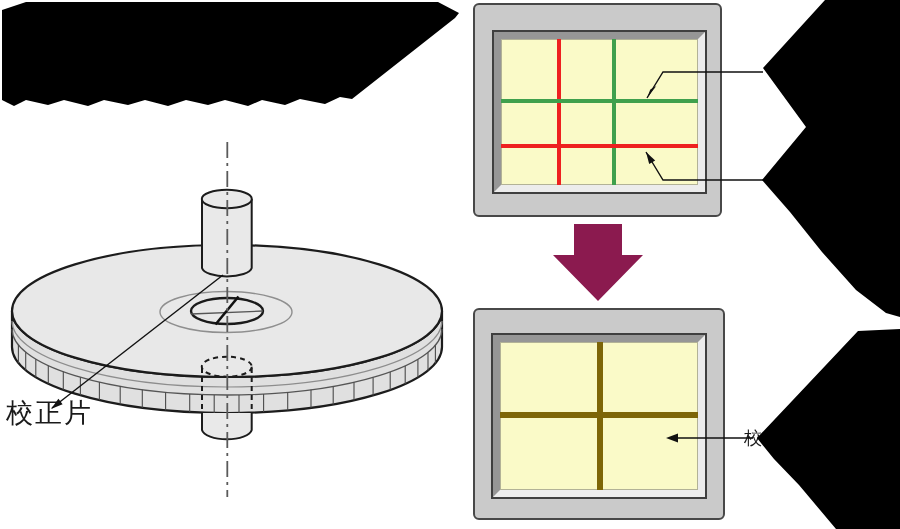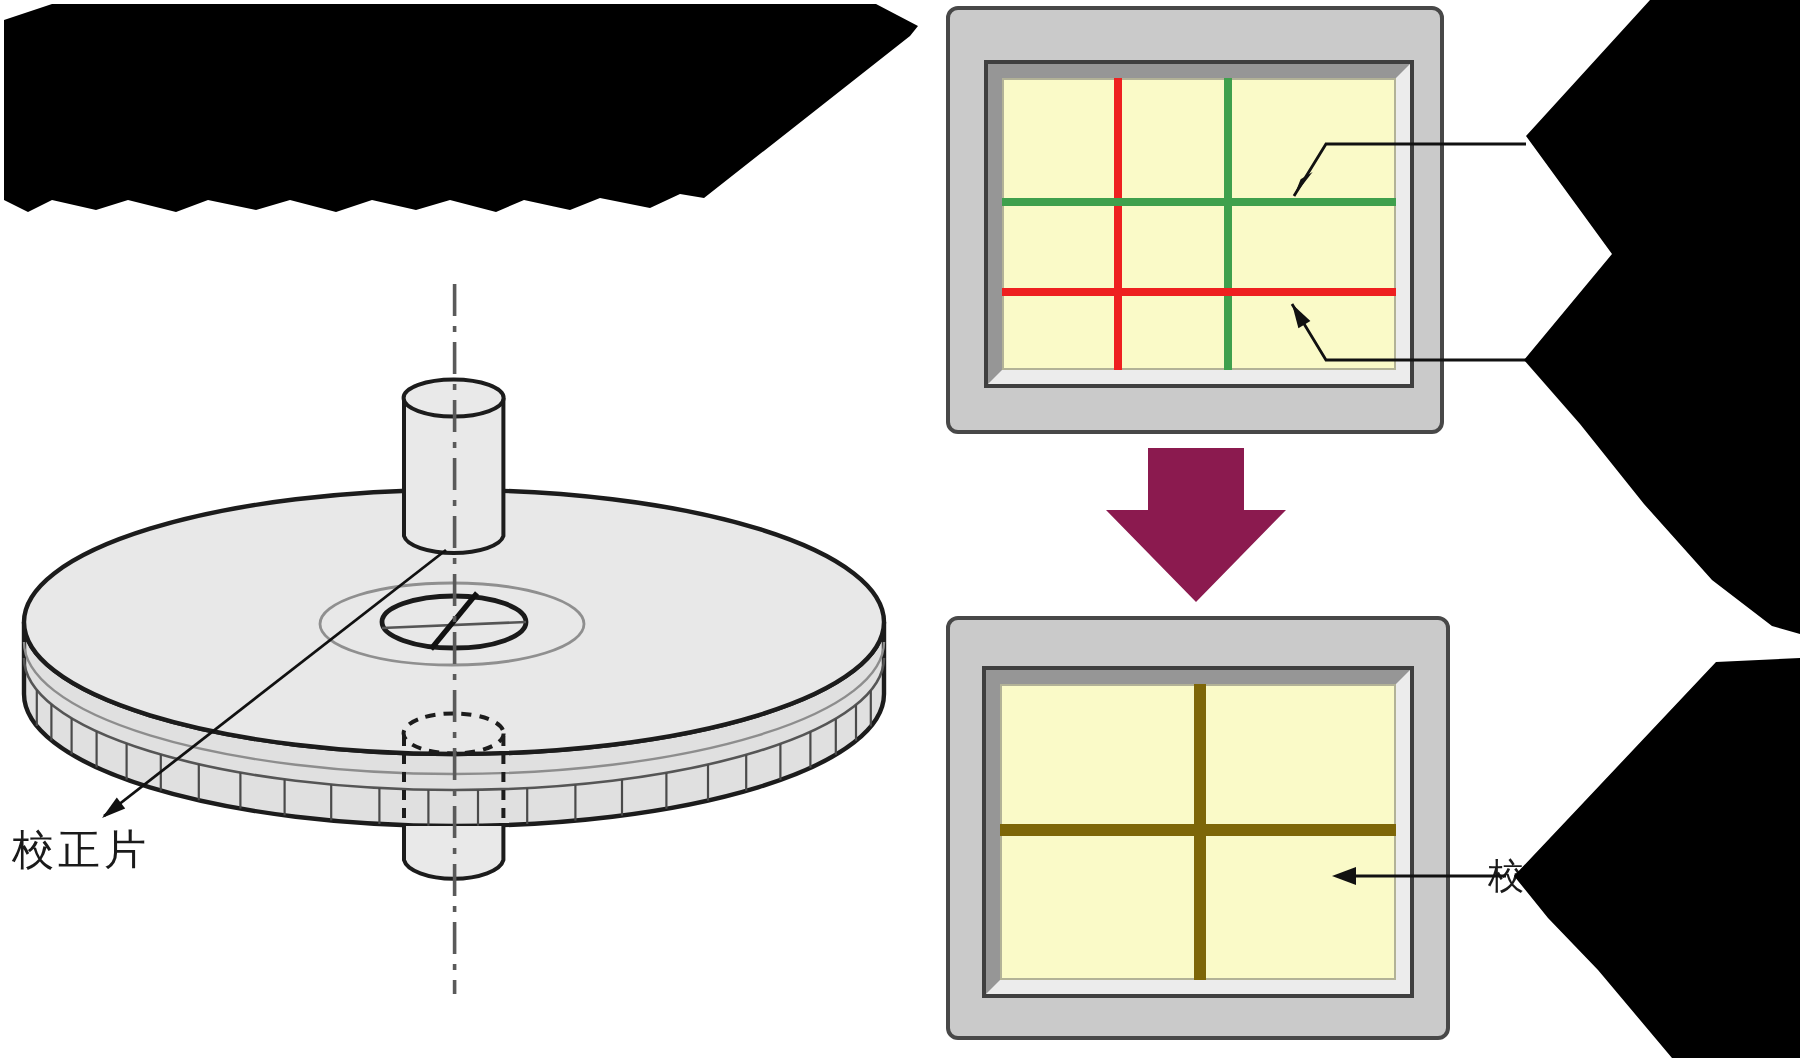--- a/index.html
+++ b/index.html
@@ -29,21 +29,21 @@
   .vline.green{background:var(--green_line);left:111px;}
   .hline.green{background:var(--green_line);top:60px;}
   .hline.red{background:var(--red_line);top:105px;}
   .vline.olive{background:var(--olive_line);left:97px;width:5.5px;}
   .hline.olive{background:var(--olive_line);top:70px;height:6px;}
   
   .cjk-label{
     position:absolute;color:#1a1a1a;
     font-family:"DejaVu Serif","Liberation Serif",serif;
   }
-  #disc-label{left:6px;top:411px;font-size:21px;letter-spacing:2px;}
+  #disc-label{left:6px;top:395px;font-size:27px;letter-spacing:2px;}
   #fragment-label{left:744px;top:426px;font-size:18px;}
   
   #overlay{position:absolute;left:0;top:0;pointer-events:none;}
   .disc-face{fill:var(--disc_fill);stroke:var(--line_art);stroke-width:2.2;}
   .rim{fill:#e0e0e0;stroke:var(--line_art);stroke-width:2.2;}
   .arc-thin-light{stroke:#8d8d8d;stroke-width:1.2;fill:none;}
   .arc-thin-dark{stroke:#555;stroke-width:1.3;fill:none;}
   #knurl-ticks line{stroke:#4a4a4a;stroke-width:1.1;}
   .cyl{fill:#e9e9e9;stroke:var(--line_art);stroke-width:2;}
   .dashed{stroke:var(--line_art);stroke-width:2;fill:none;stroke-dasharray:5 4;}

